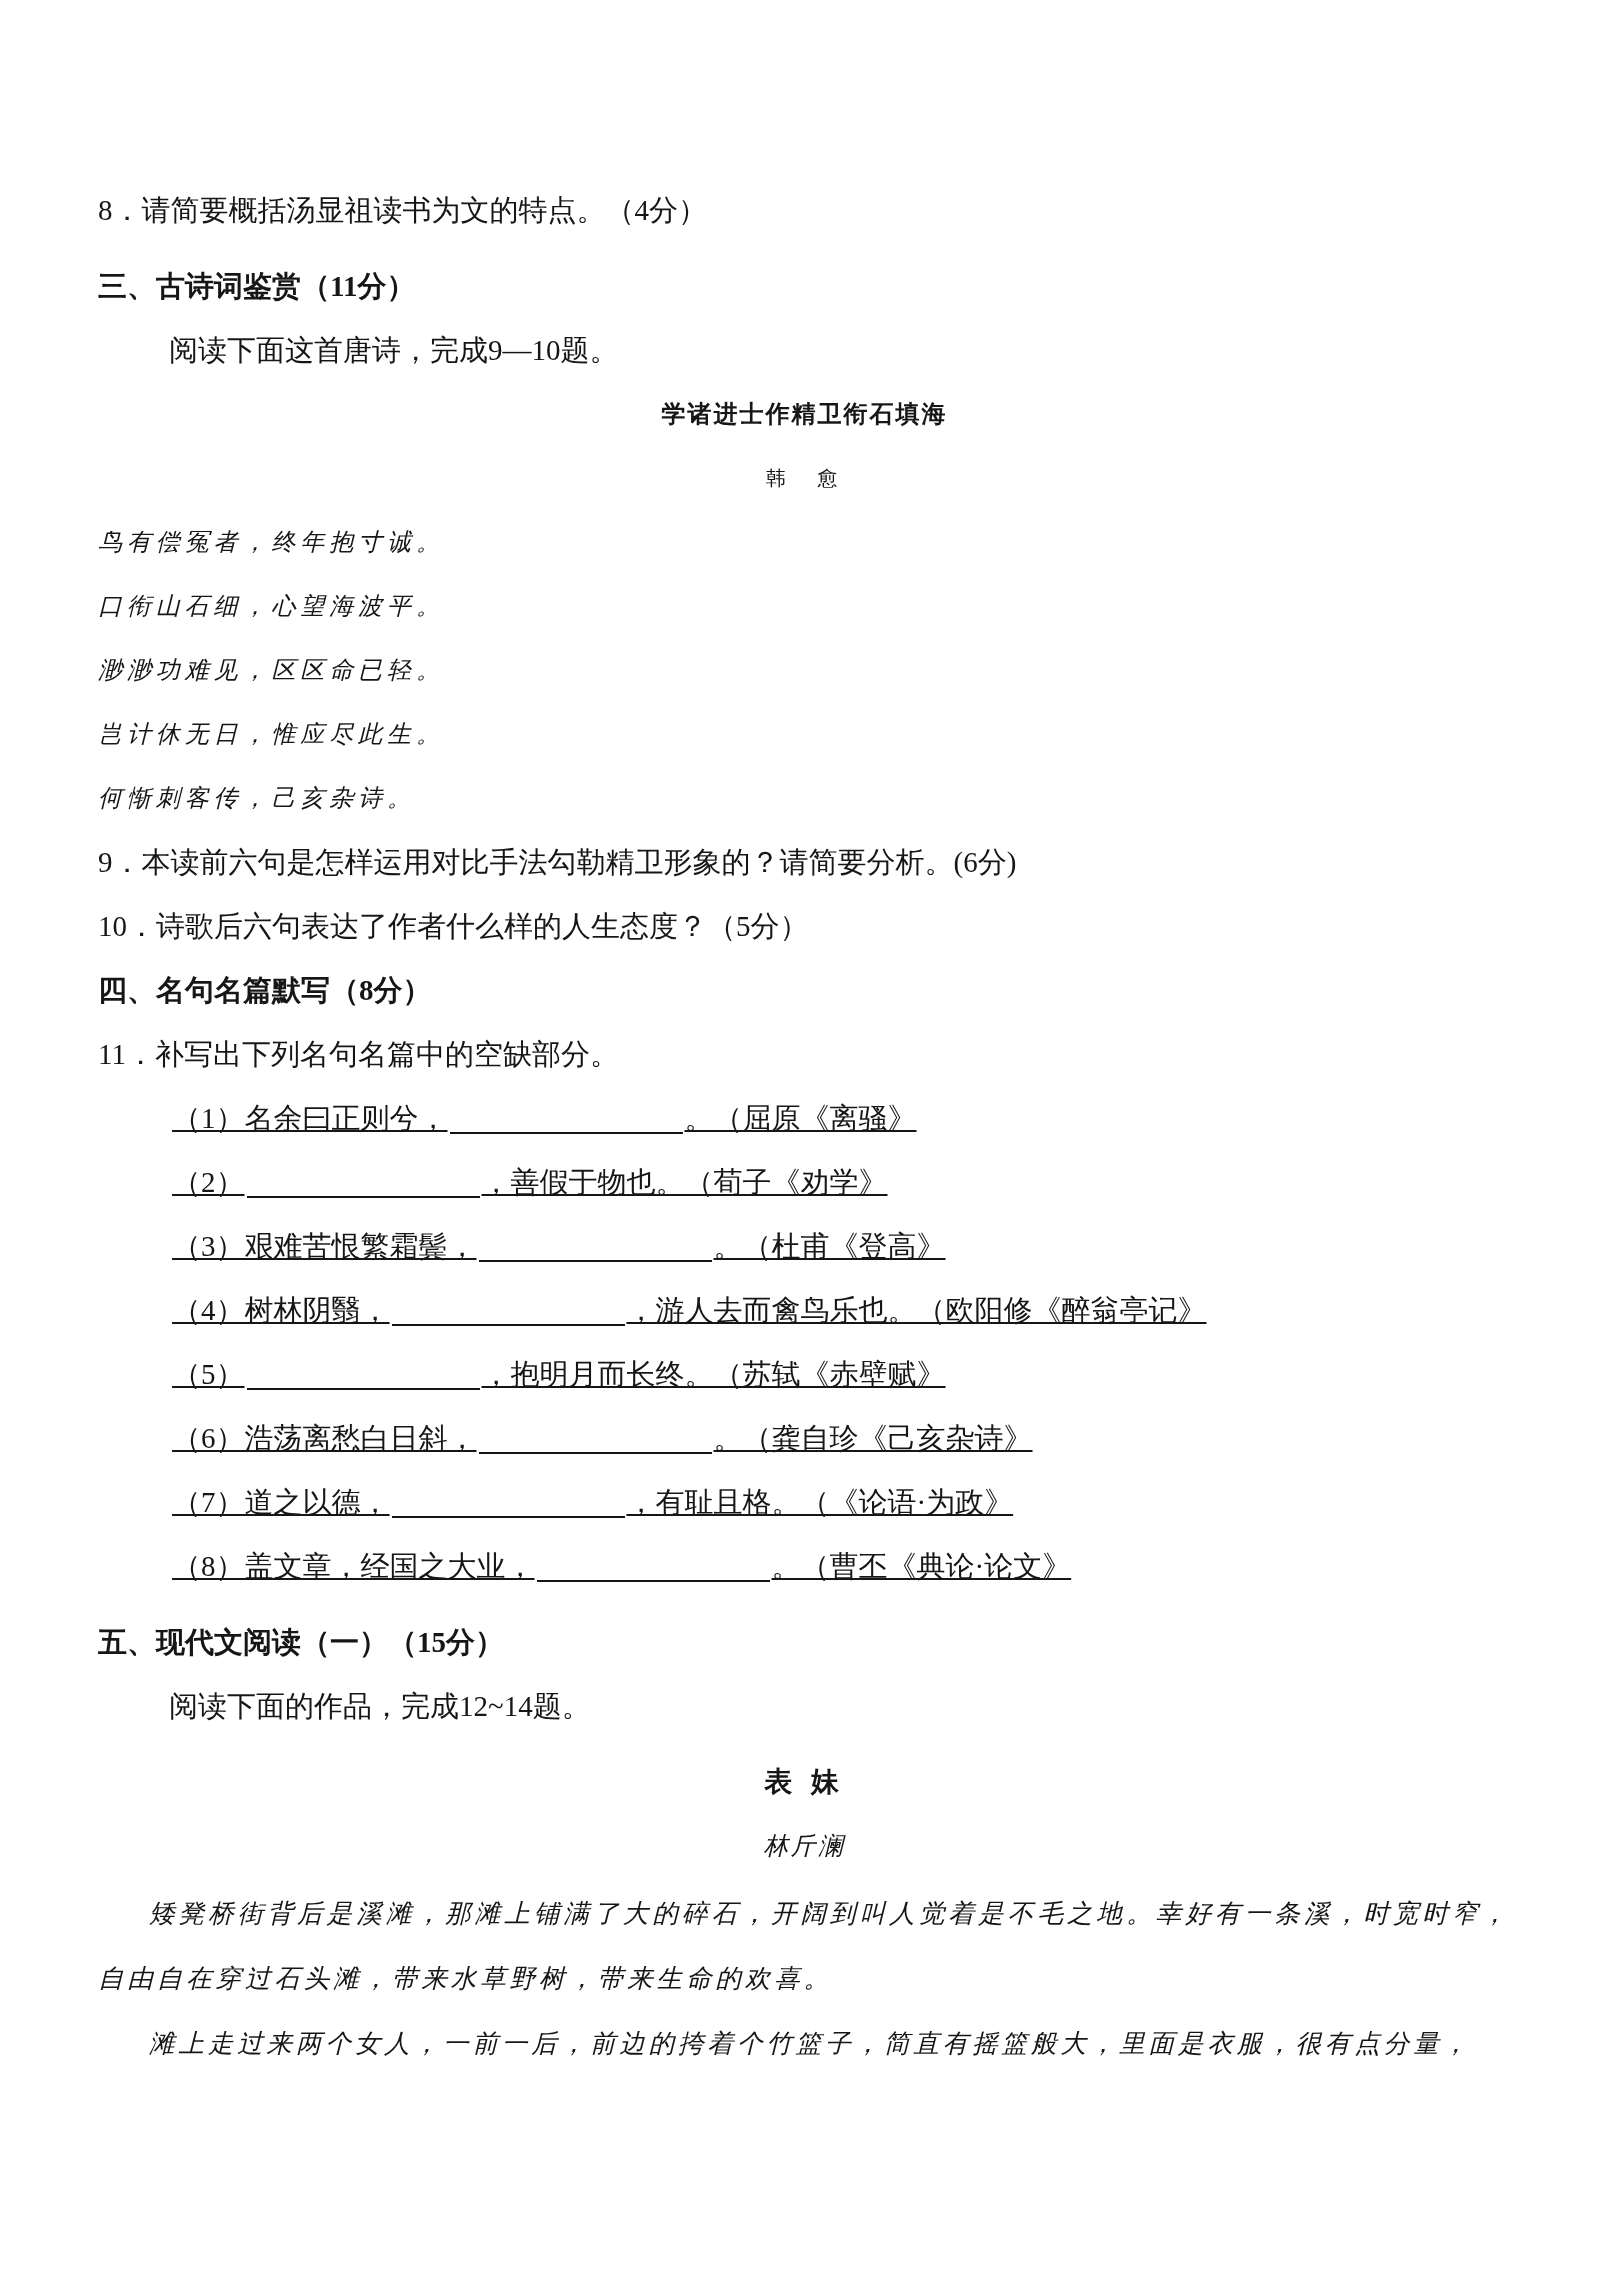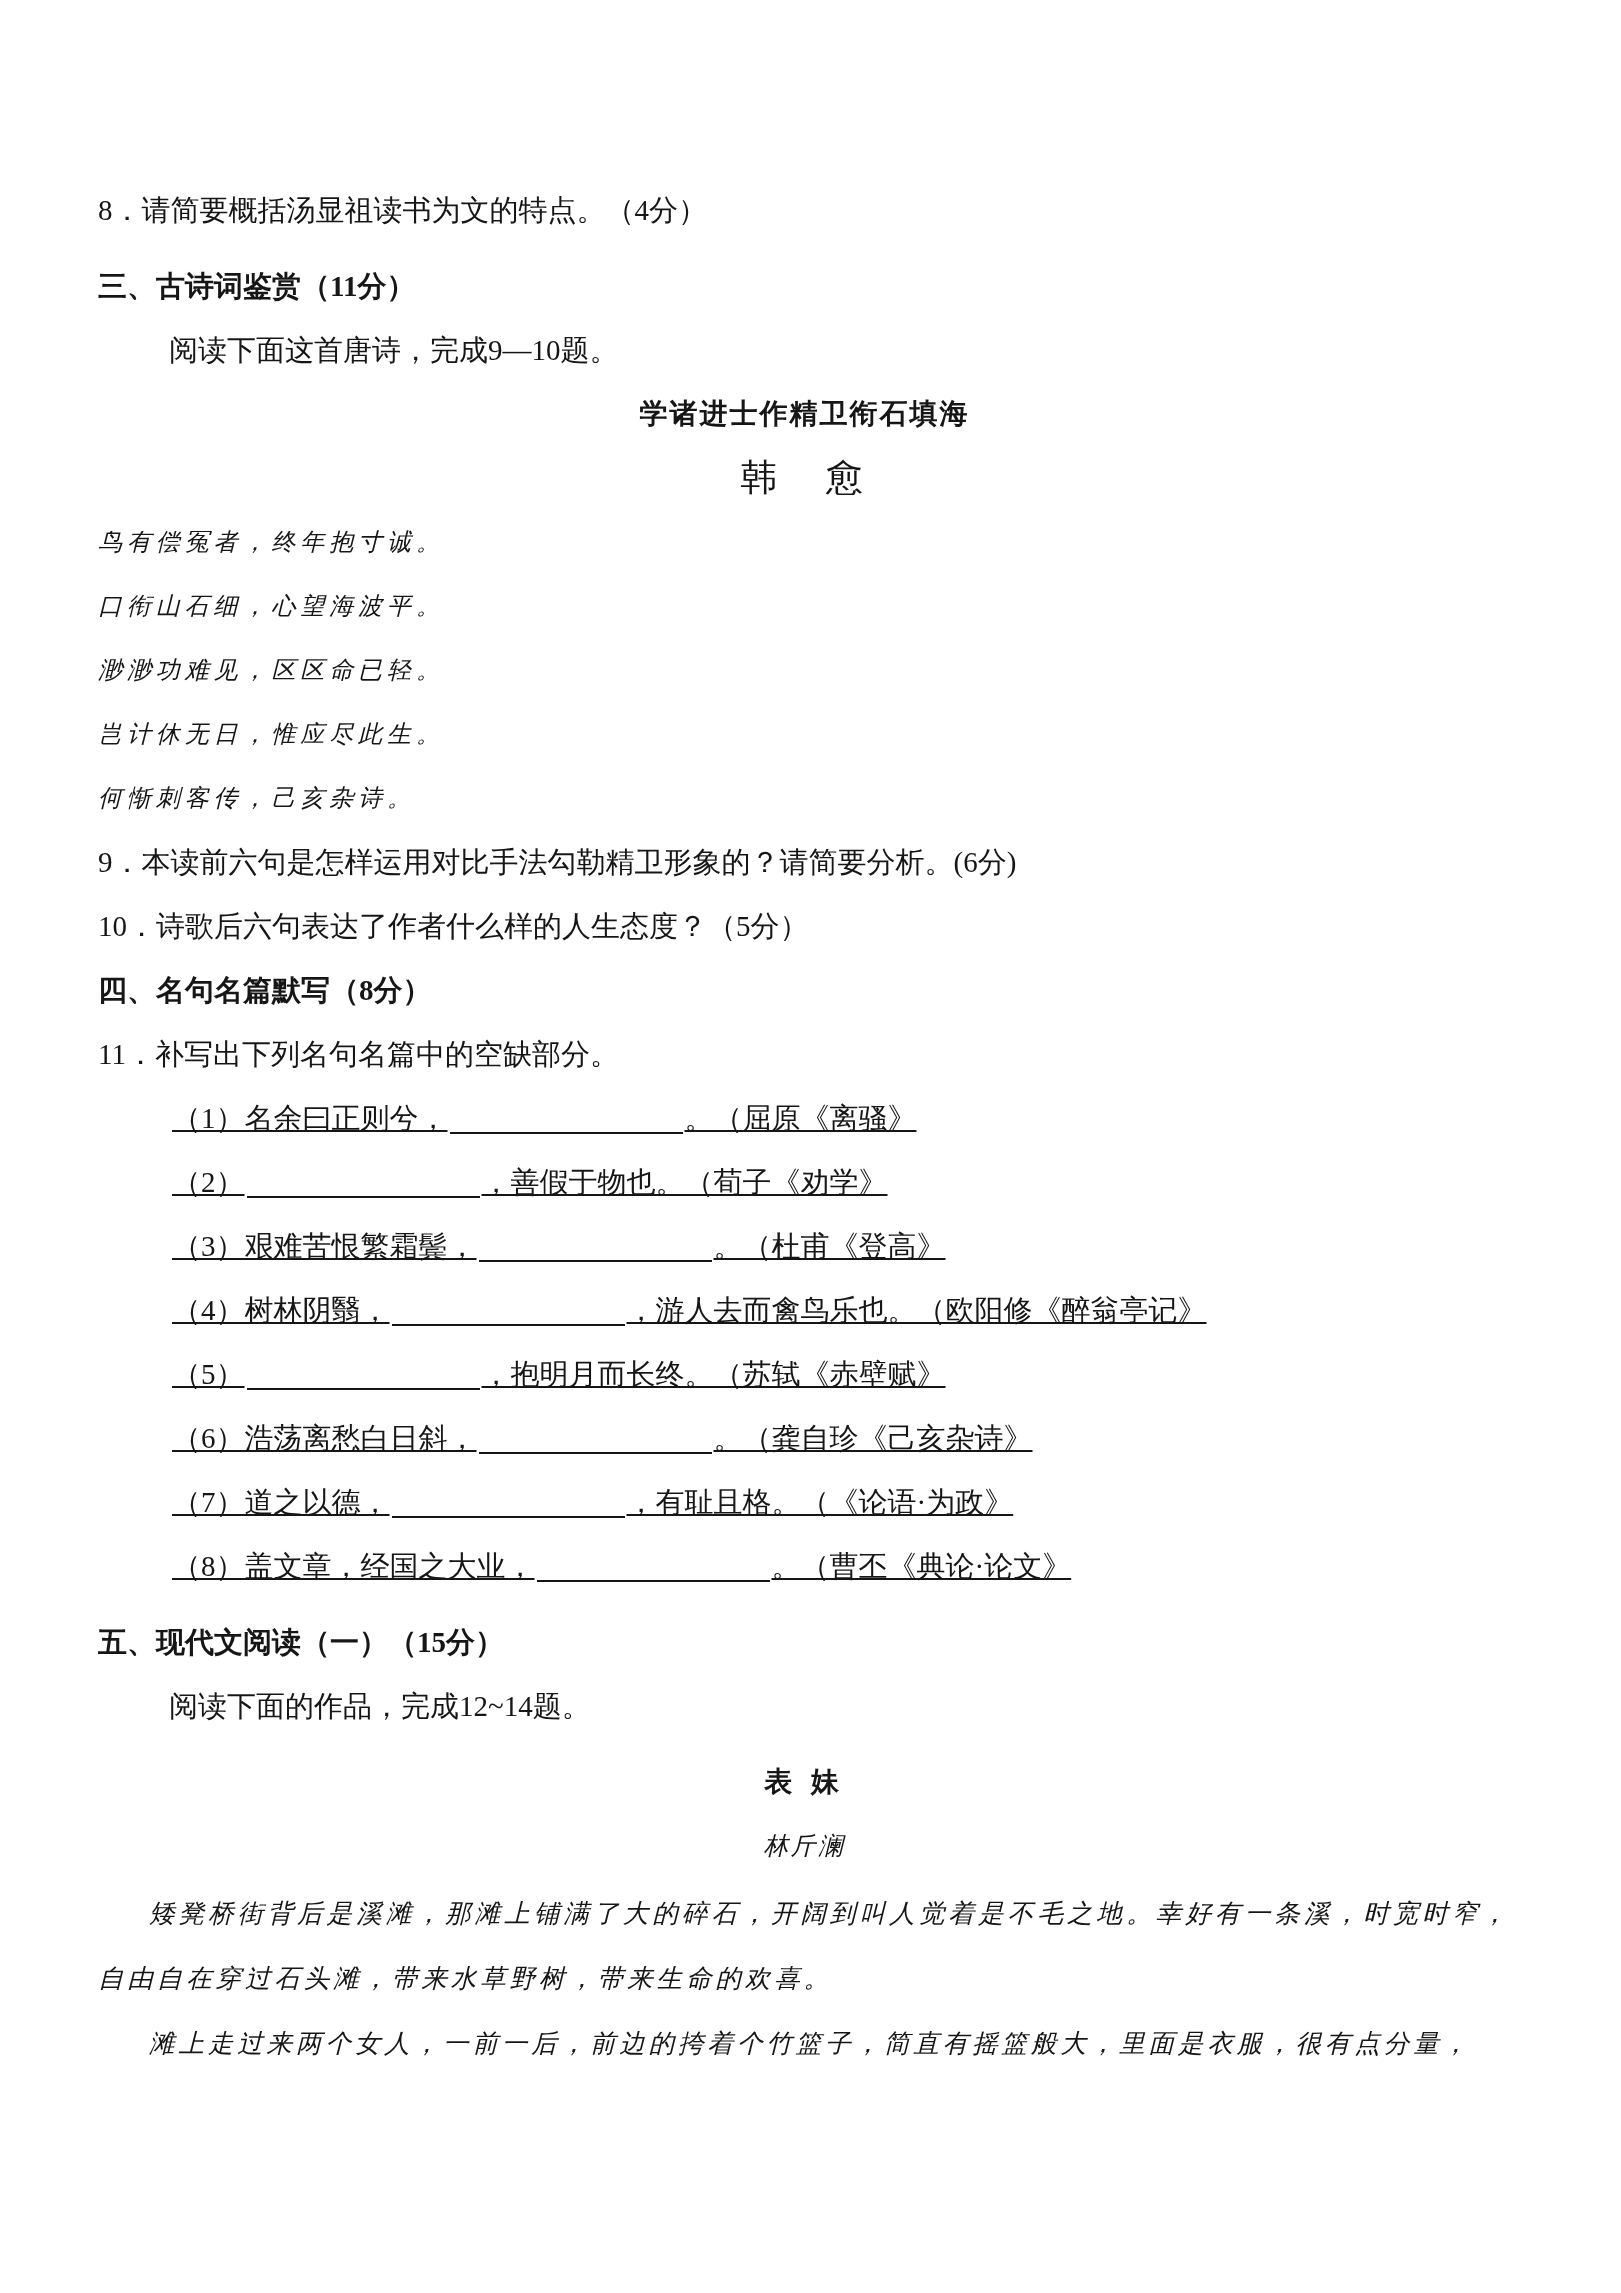--- a/index.html
+++ b/index.html
@@ -18,22 +18,22 @@
     font-size: 29px;
     line-height: 64px;
     min-height: 64px;
     white-space: nowrap;
   }
   .bold { font-weight: bold; }
   .indent { padding-left: 71px; }
   .item { padding-left: 74px; text-decoration: underline; }
   .gap-top-sm { margin-top: 11.8px; }
   .center { text-align: center; white-space: normal; }
-  .poem-title { font-size: 28px; letter-spacing: 2px; }
-  .poem-author { font-size: 37px; letter-spacing: 5.9px; }
+  .poem-title { font-size: 24px; letter-spacing: 2px; }
+  .poem-author { font-size: 20px; letter-spacing: 5.9px; }
   .poem-line {
     font-size: 24px;
     font-style: italic;
     letter-spacing: 4.9px;
     line-height: 64px;
     min-height: 64px;
     text-align: left;
   }
   .blank {
     display: inline-block;

